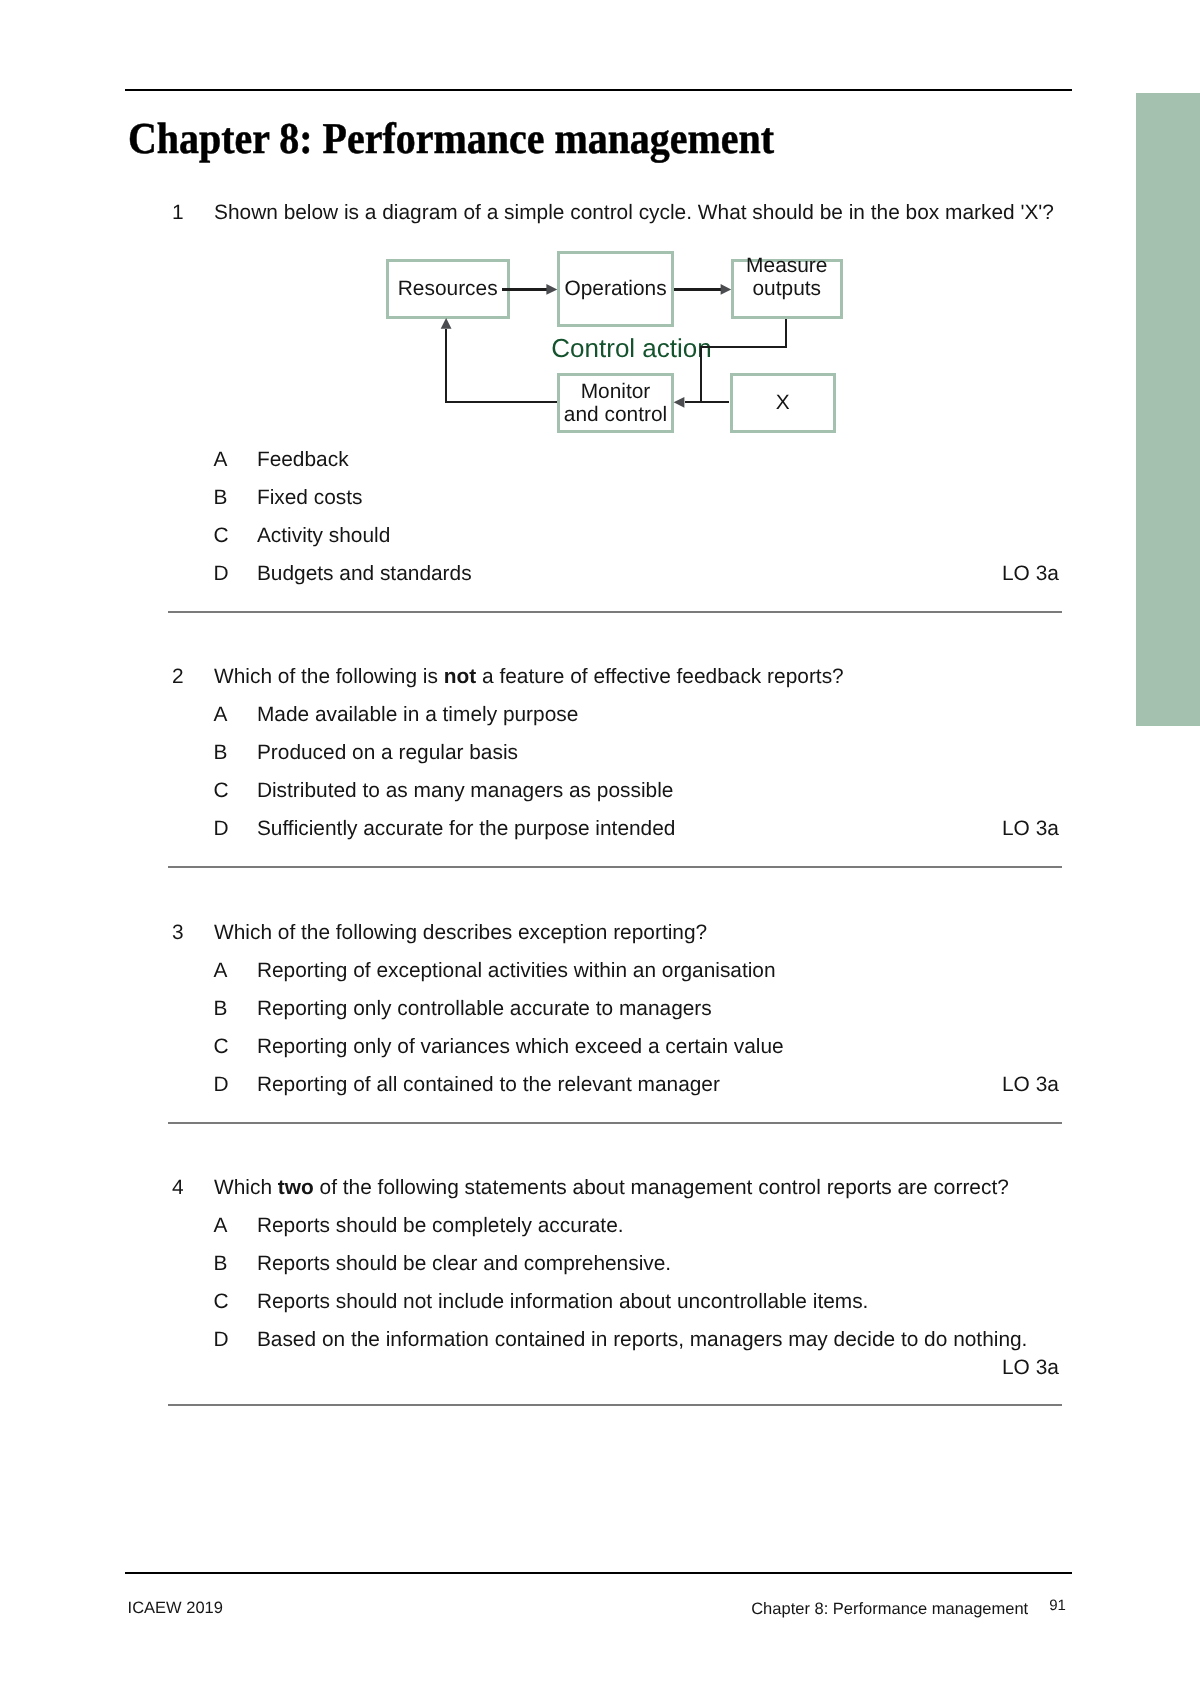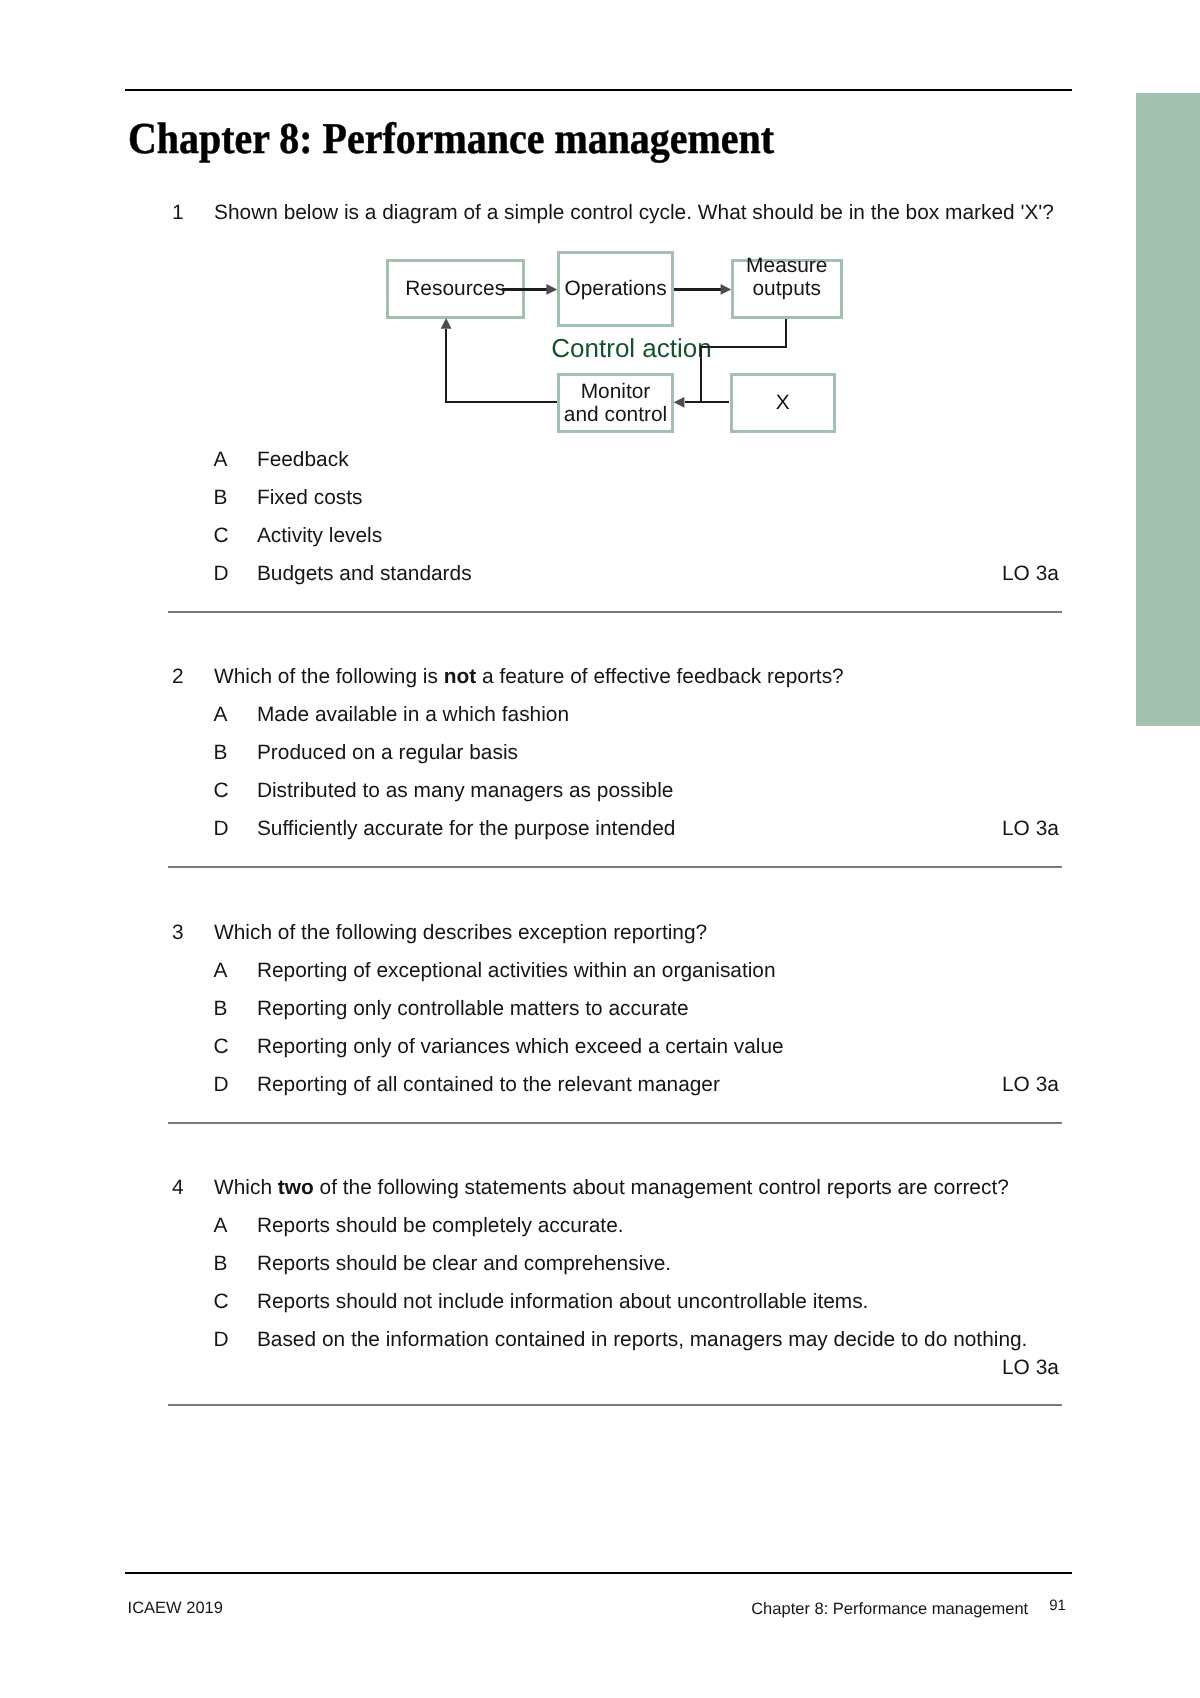--- a/index.html
+++ b/index.html
@@ -38,21 +38,21 @@
 
   <div class="accent-bar"></div>
   <div class="top-rule"></div>
   <h1 class="title">Chapter 8: Performance management</h1>
 
   <div>
     <div class="qnum" style="top:202.6px">1</div>
     <div class="qtext" style="top:202.6px">Shown below is a diagram of a simple control cycle. What should be in the box marked 'X'?</div>
 
     <div class="diagram">
-      <div class="dbox" style="left:5.7px;top:13.8px;width:139px;height:60.2px">Resources</div>
+      <div class="dbox" style="left:5.7px;top:13.8px;width:124px;height:60.2px">Resources</div>
       <div class="dbox" style="left:176.8px;top:5.8px;width:117.5px;height:76px">Operations</div>
       <div class="dbox two-line" style="left:350.5px;top:14.0px;width:112.5px;height:60px">Measure
 outputs</div>
       <div class="dbox two-line" style="left:176.8px;top:128.0px;width:117.4px;height:60.3px;padding-bottom:0px">Monitor
 and control</div>
       <div class="dbox" style="left:349.5px;top:127.8px;width:106.5px;height:60.5px">X</div>
       <div class="dlabel" style="left:171.3px;top:90.2px">Control action</div>
       <svg class="dlines" width="1200" height="1698" viewBox="0 0 1200 1698">
         <g stroke="#1c1c1c" stroke-width="2.2" fill="none" shape-rendering="crispEdges">
           <path d="M501.9 289.4 H547.5"></path>
@@ -68,49 +68,49 @@
           <path d="M446.1 318.1 L440.7 328.8 L451.5 328.8 Z"></path>
         </g>
       </svg>
     </div>
 
     <div class="oletter" style="top:450.1px">A</div>
     <div class="otext" style="top:450.1px">Feedback</div>
     <div class="oletter" style="top:488.1px">B</div>
     <div class="otext" style="top:488.1px">Fixed costs</div>
     <div class="oletter" style="top:526.1px">C</div>
-    <div class="otext" style="top:526.1px">Activity levels</div>
+    <div class="otext" style="top:526.1px">Activity should</div>
     <div class="oletter" style="top:564.1px">D</div>
     <div class="otext" style="top:564.1px">Budgets and standards</div>
     <div class="lo" style="top:564.1px">LO 3a</div>
   </div>
   <div class="sep" style="top:610.8px"></div>
 
   <div>
     <div class="qnum" style="top:667.3px">2</div>
     <div class="qtext" style="top:667.3px"><span>Which of the following is </span><b>not</b><span> a feature of effective feedback reports?</span></div>
     <div class="oletter" style="top:705.3px">A</div>
-    <div class="otext" style="top:705.3px">Made available in a which fashion</div>
+    <div class="otext" style="top:705.3px">Made available in a timely purpose</div>
     <div class="oletter" style="top:743.3px">B</div>
     <div class="otext" style="top:743.3px">Produced on a regular basis</div>
     <div class="oletter" style="top:781.3px">C</div>
     <div class="otext" style="top:781.3px">Distributed to as many managers as possible</div>
     <div class="oletter" style="top:819.3px">D</div>
     <div class="otext" style="top:819.3px">Sufficiently accurate for the purpose intended</div>
     <div class="lo" style="top:819.3px">LO 3a</div>
   </div>
   <div class="sep" style="top:865.8px"></div>
 
   <div>
     <div class="qnum" style="top:922.6px">3</div>
     <div class="qtext" style="top:922.6px">Which of the following describes exception reporting?</div>
     <div class="oletter" style="top:960.6px">A</div>
     <div class="otext" style="top:960.6px">Reporting of exceptional activities within an organisation</div>
     <div class="oletter" style="top:998.6px">B</div>
-    <div class="otext" style="top:998.6px">Reporting only controllable matters to accurate</div>
+    <div class="otext" style="top:998.6px">Reporting only controllable accurate to managers</div>
     <div class="oletter" style="top:1036.6px">C</div>
     <div class="otext" style="top:1036.6px">Reporting only of variances which exceed a certain value</div>
     <div class="oletter" style="top:1074.6px">D</div>
     <div class="otext" style="top:1074.6px">Reporting of all contained to the relevant manager</div>
     <div class="lo" style="top:1074.6px">LO 3a</div>
   </div>
   <div class="sep" style="top:1121.5px"></div>
 
   <div>
     <div class="qnum" style="top:1178.3px">4</div>

